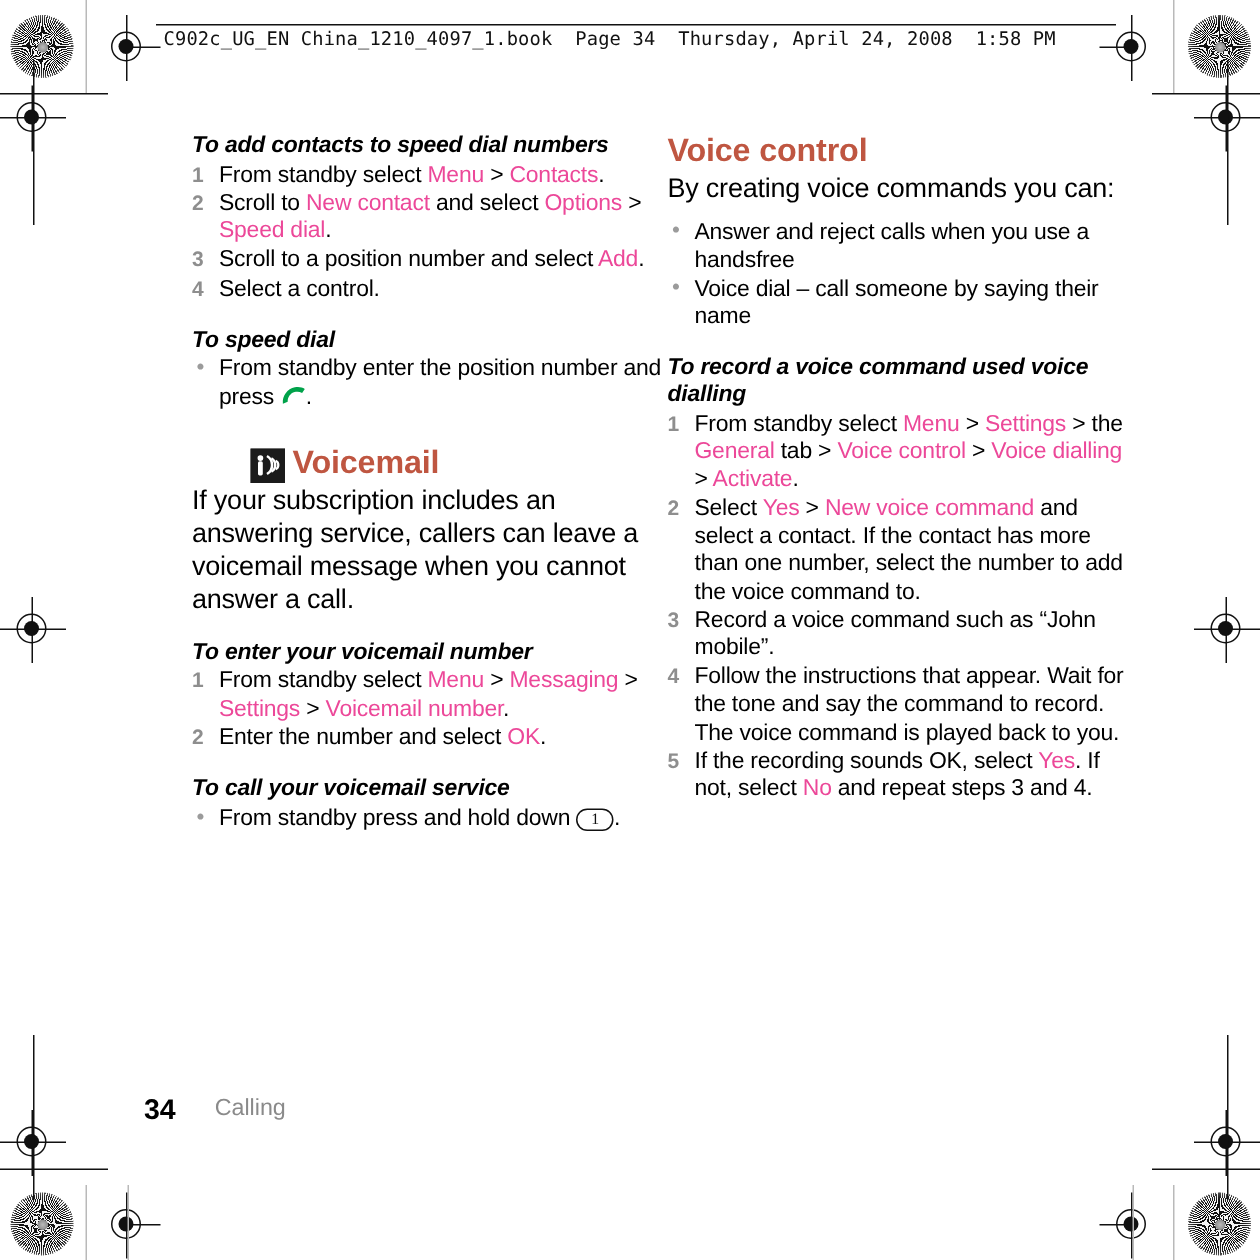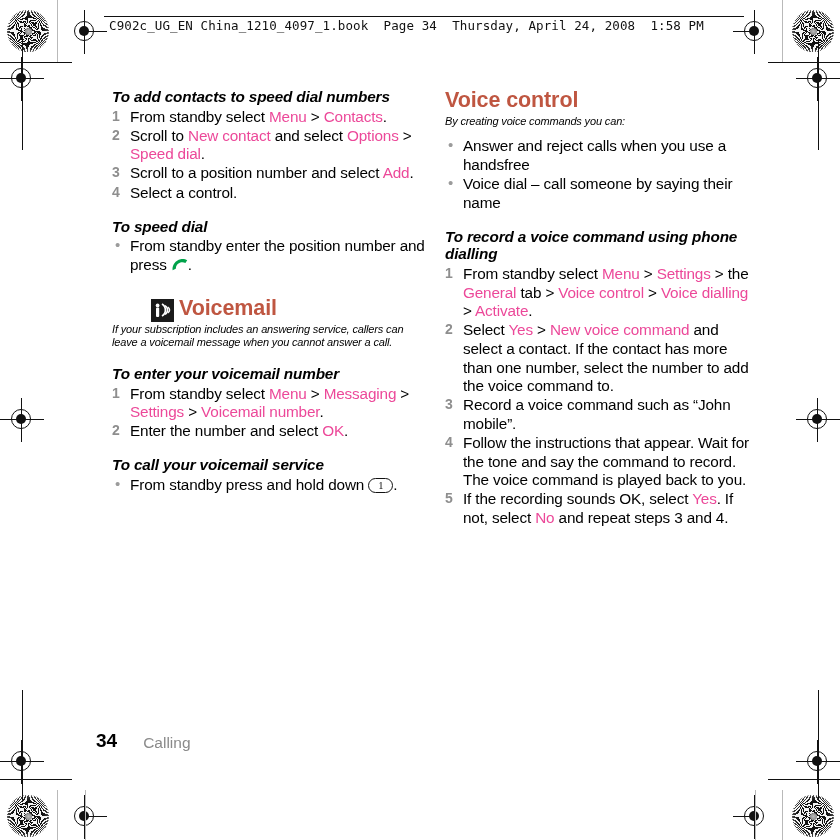--- a/index.html
+++ b/index.html
@@ -102,21 +102,21 @@
   .page {
     position: absolute;
     left: 0; top: 0;
     width: 840px; height: 840px;
   }
   .col {
     position: absolute;
     top: 88px;
     width: 313px;
   }
-  .col-left  { left: 112px; }
+  .col-left  { left: 128px; }
   .col-right { left: 445px; }
 
   h2.section-title {
     font-size: 21.5px;
     font-weight: bold;
     color: #bf5641;
     margin: 0 0 3px 0;
     line-height: 1.12;
     letter-spacing: -0.1px;
   }
@@ -128,26 +128,25 @@
     font-size: 15.3px;
     font-weight: bold;
     font-style: italic;
     line-height: 1.16;
     margin: 0 0 2px 0;
     color: #000;
     letter-spacing: -0.15px;
   }
 
   p.body-text {
-    font-size: 11px;
+    font-size: 18px;
     line-height: 1.215;
     margin: 0;
     color: #000;
     letter-spacing: -0.15px;
-    font-style: italic;
   }
 
   ol.steps {
     list-style: none;
     margin: 0;
     padding: 0;
     counter-reset: stepctr;
   }
   ol.steps > li {
     position: relative;
@@ -240,21 +239,21 @@
     width: 14px;
     height: 26px;
   }
 
   
   .footer {
     position: absolute;
     left: 96px;
     top: 730px;
     display: flex;
-    align-items: flex-end;
+    align-items: flex-start;
     gap: 26px;
   }
   .footer .pagenum {
     font-size: 19px;
     font-weight: bold;
     color: #000;
   }
   .footer .chapter {
     font-size: 15.5px;
     color: #8a8a8a;
@@ -413,21 +412,21 @@
 
     <div class="spacer-sm"></div>
 
     <ul class="bullets">
         <li>Answer and reject calls when you use a handsfree</li>
         <li>Voice dial – call someone by saying their name</li>
       </ul>
 
     <div class="spacer-md"></div>
 
-    <h3 class="proc-title">To record a voice command using phone dialling</h3>
+    <h3 class="proc-title">To record a voice command used voice dialling</h3>
     <ol class="steps">
         <li><span>From standby select </span><span class="hl">Menu</span><span> &gt; </span><span class="hl">Settings</span><span> &gt; the </span><span class="hl">General</span><span> tab &gt; </span><span class="hl">Voice control</span><span> &gt; </span><span class="hl">Voice dialling</span><span> &gt; </span><span class="hl">Activate</span><span>.</span></li>
         <li><span>Select </span><span class="hl">Yes</span><span> &gt; </span><span class="hl">New voice command</span><span> and select a contact. If the contact has more than one number, select the number to add the voice command to.</span></li>
         <li><span>Record a voice command such as “John mobile”.</span></li>
         <li><span>Follow the instructions that appear. Wait for the tone and say the command to record. The voice command is played back to you.</span></li>
         <li><span>If the recording sounds OK, select </span><span class="hl">Yes</span><span>. If not, select </span><span class="hl">No</span><span> and repeat steps 3 and 4.</span></li>
       </ol>
 
     <div class="spacer-md"></div>
 

